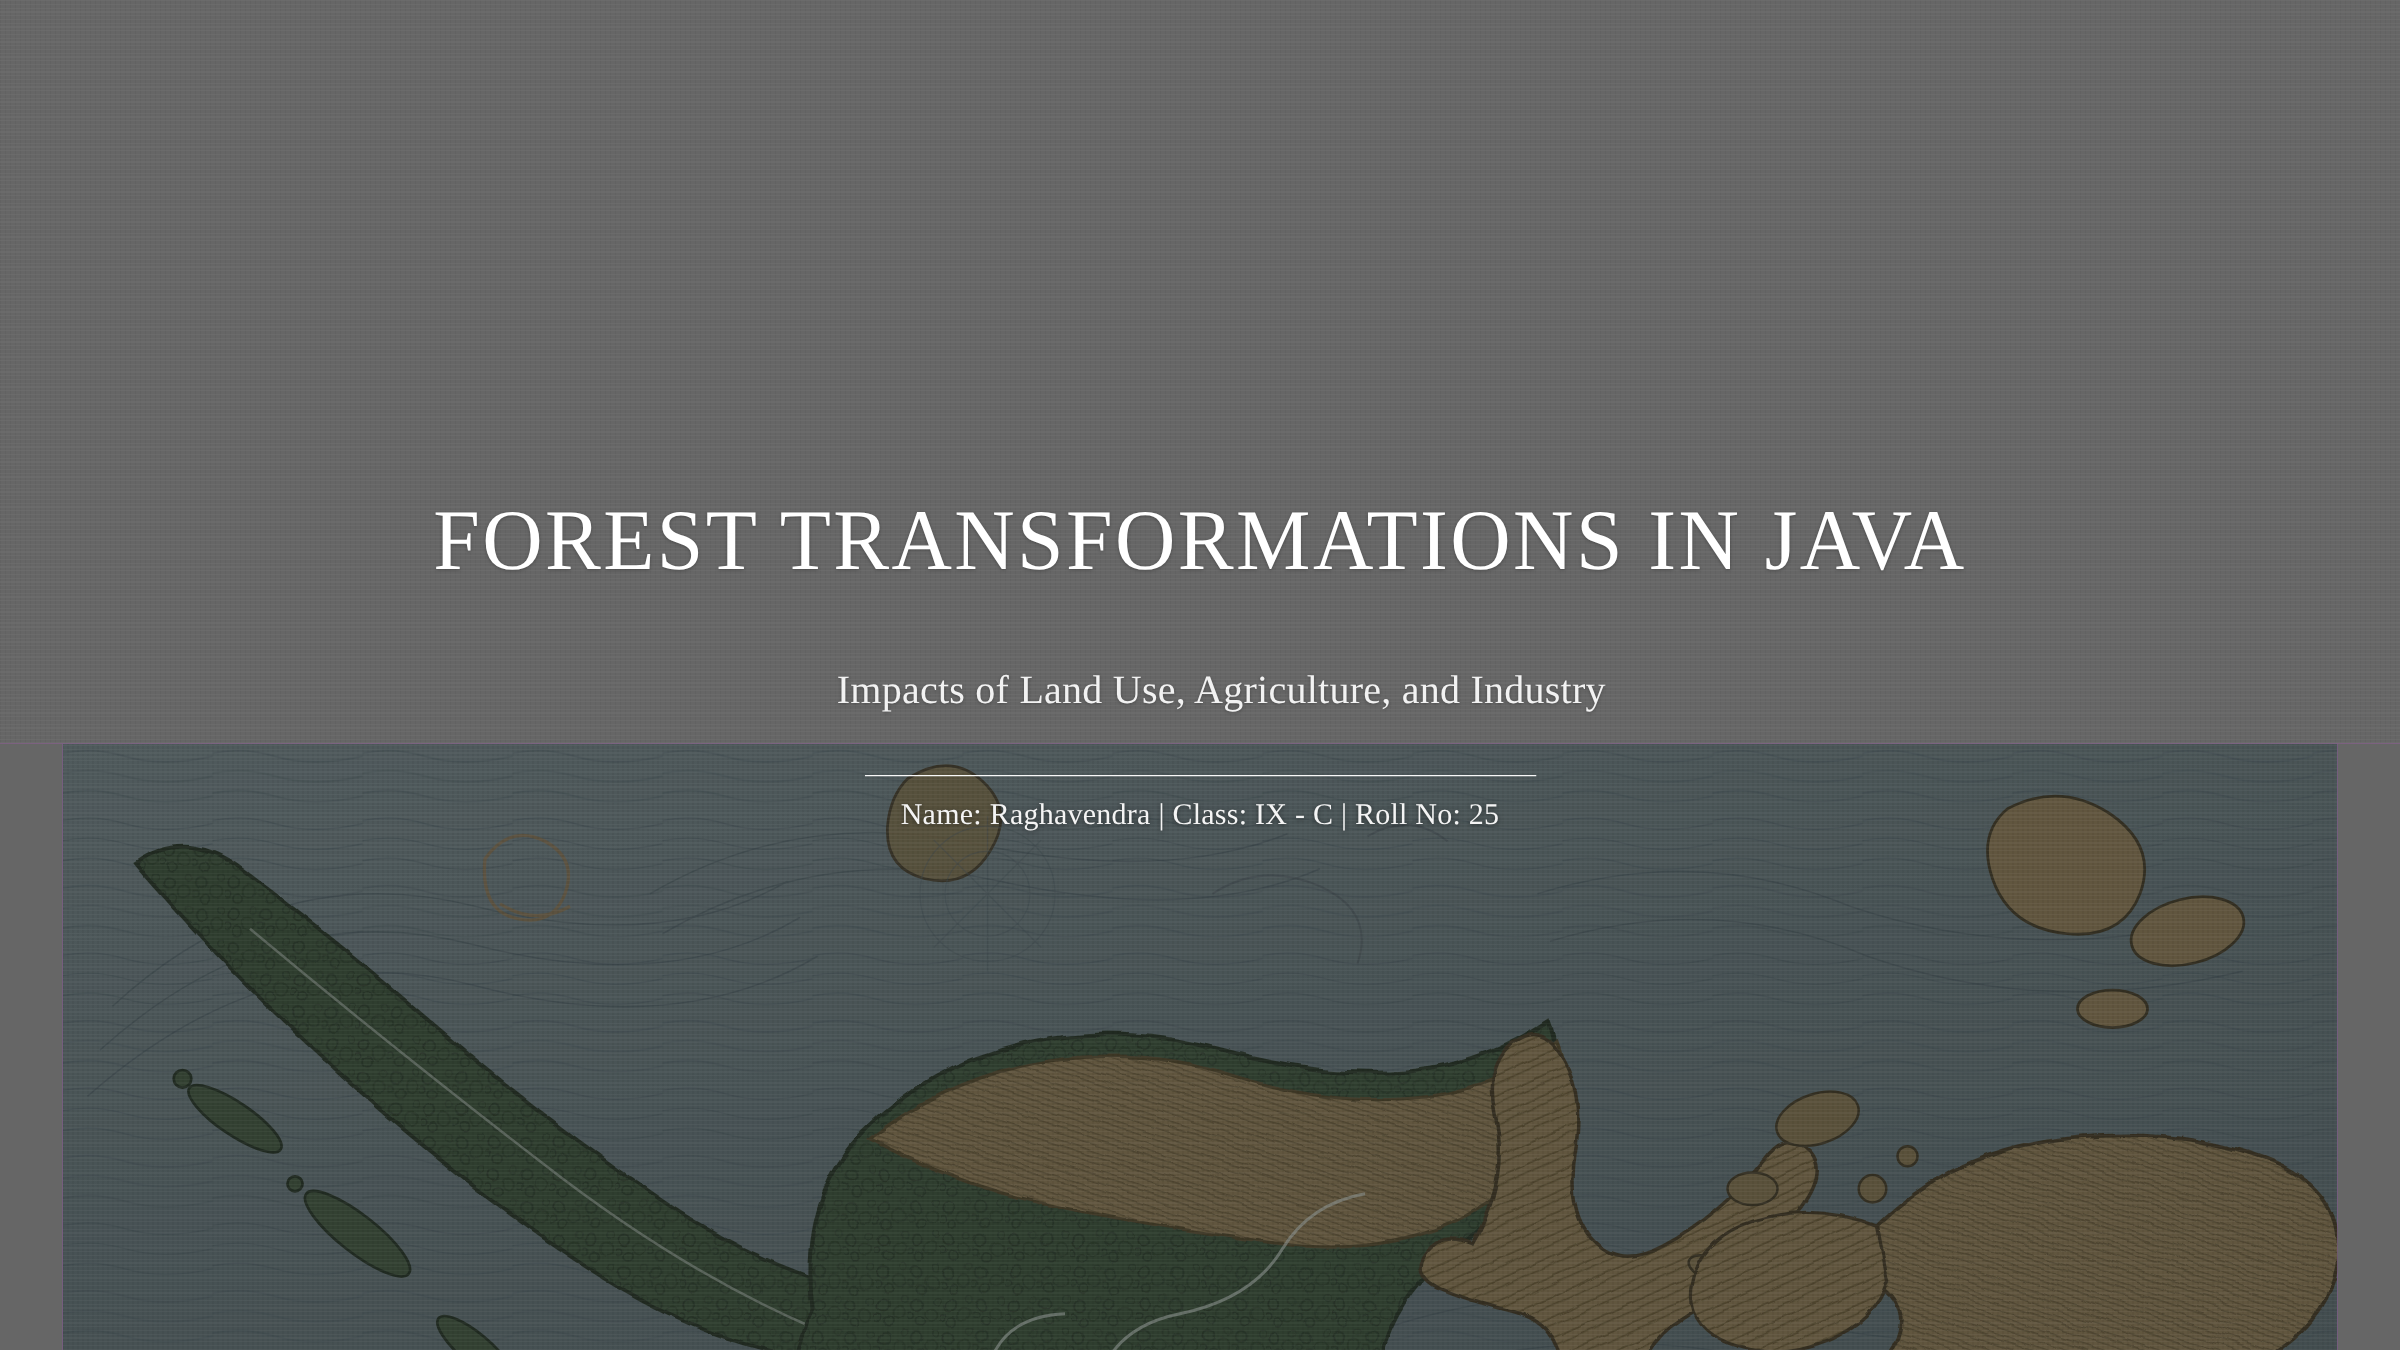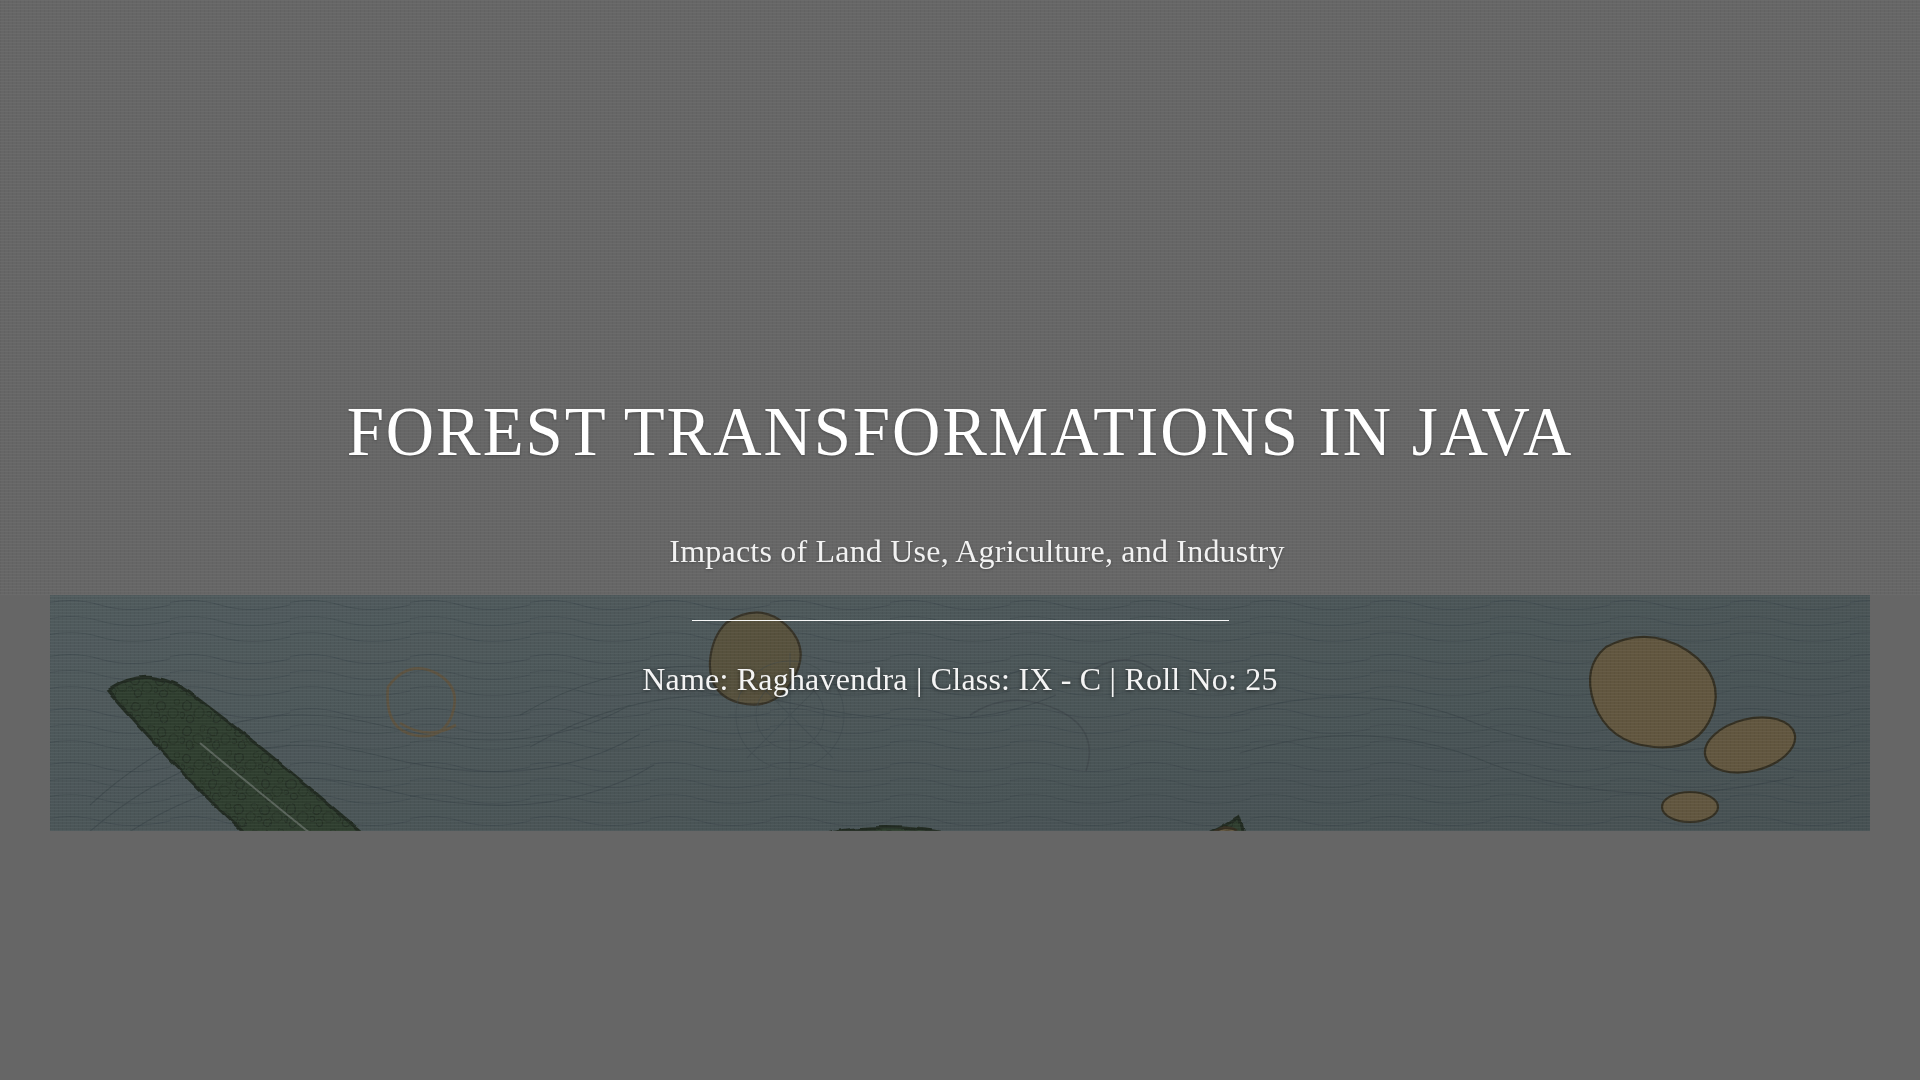--- a/index.html
+++ b/index.html
@@ -7,21 +7,21 @@
     padding: 0;
     width: 1920px;
     height: 1080px;
     overflow: hidden;
     background: #666666;
   }
 
   .slide {
     position: relative;
     width: 1920px;
-    height: 831px;
+    height: 1080px;
     background: #d946ef;
     font-family: "Liberation Serif", "DejaVu Serif", serif;
     overflow: hidden;
   }
 
   
   .map-frame {
     position: absolute;
     left: 50px;
     top: 595px;
@@ -113,25 +113,25 @@
 
   .divider {
     width: 537px;
     height: 0;
     border-top: 1.6px solid #ffffff;
     opacity: 0.96;
   }
 
   .author-line {
     position: absolute;
-    top: 659px;
+    top: 637px;
     left: 0;
     width: 1920px;
     margin: 0;
-    font-size: 32px;
+    font-size: 24px;
     line-height: 1.3;
     font-weight: 400;
     color: #f4f4f4;
     letter-spacing: 0.2px;
     font-family: "Liberation Serif", "DejaVu Serif", serif;
     text-shadow: 0 1px 4px rgba(0,0,0,0.5);
   }
 
   
   .overlay-wash {

